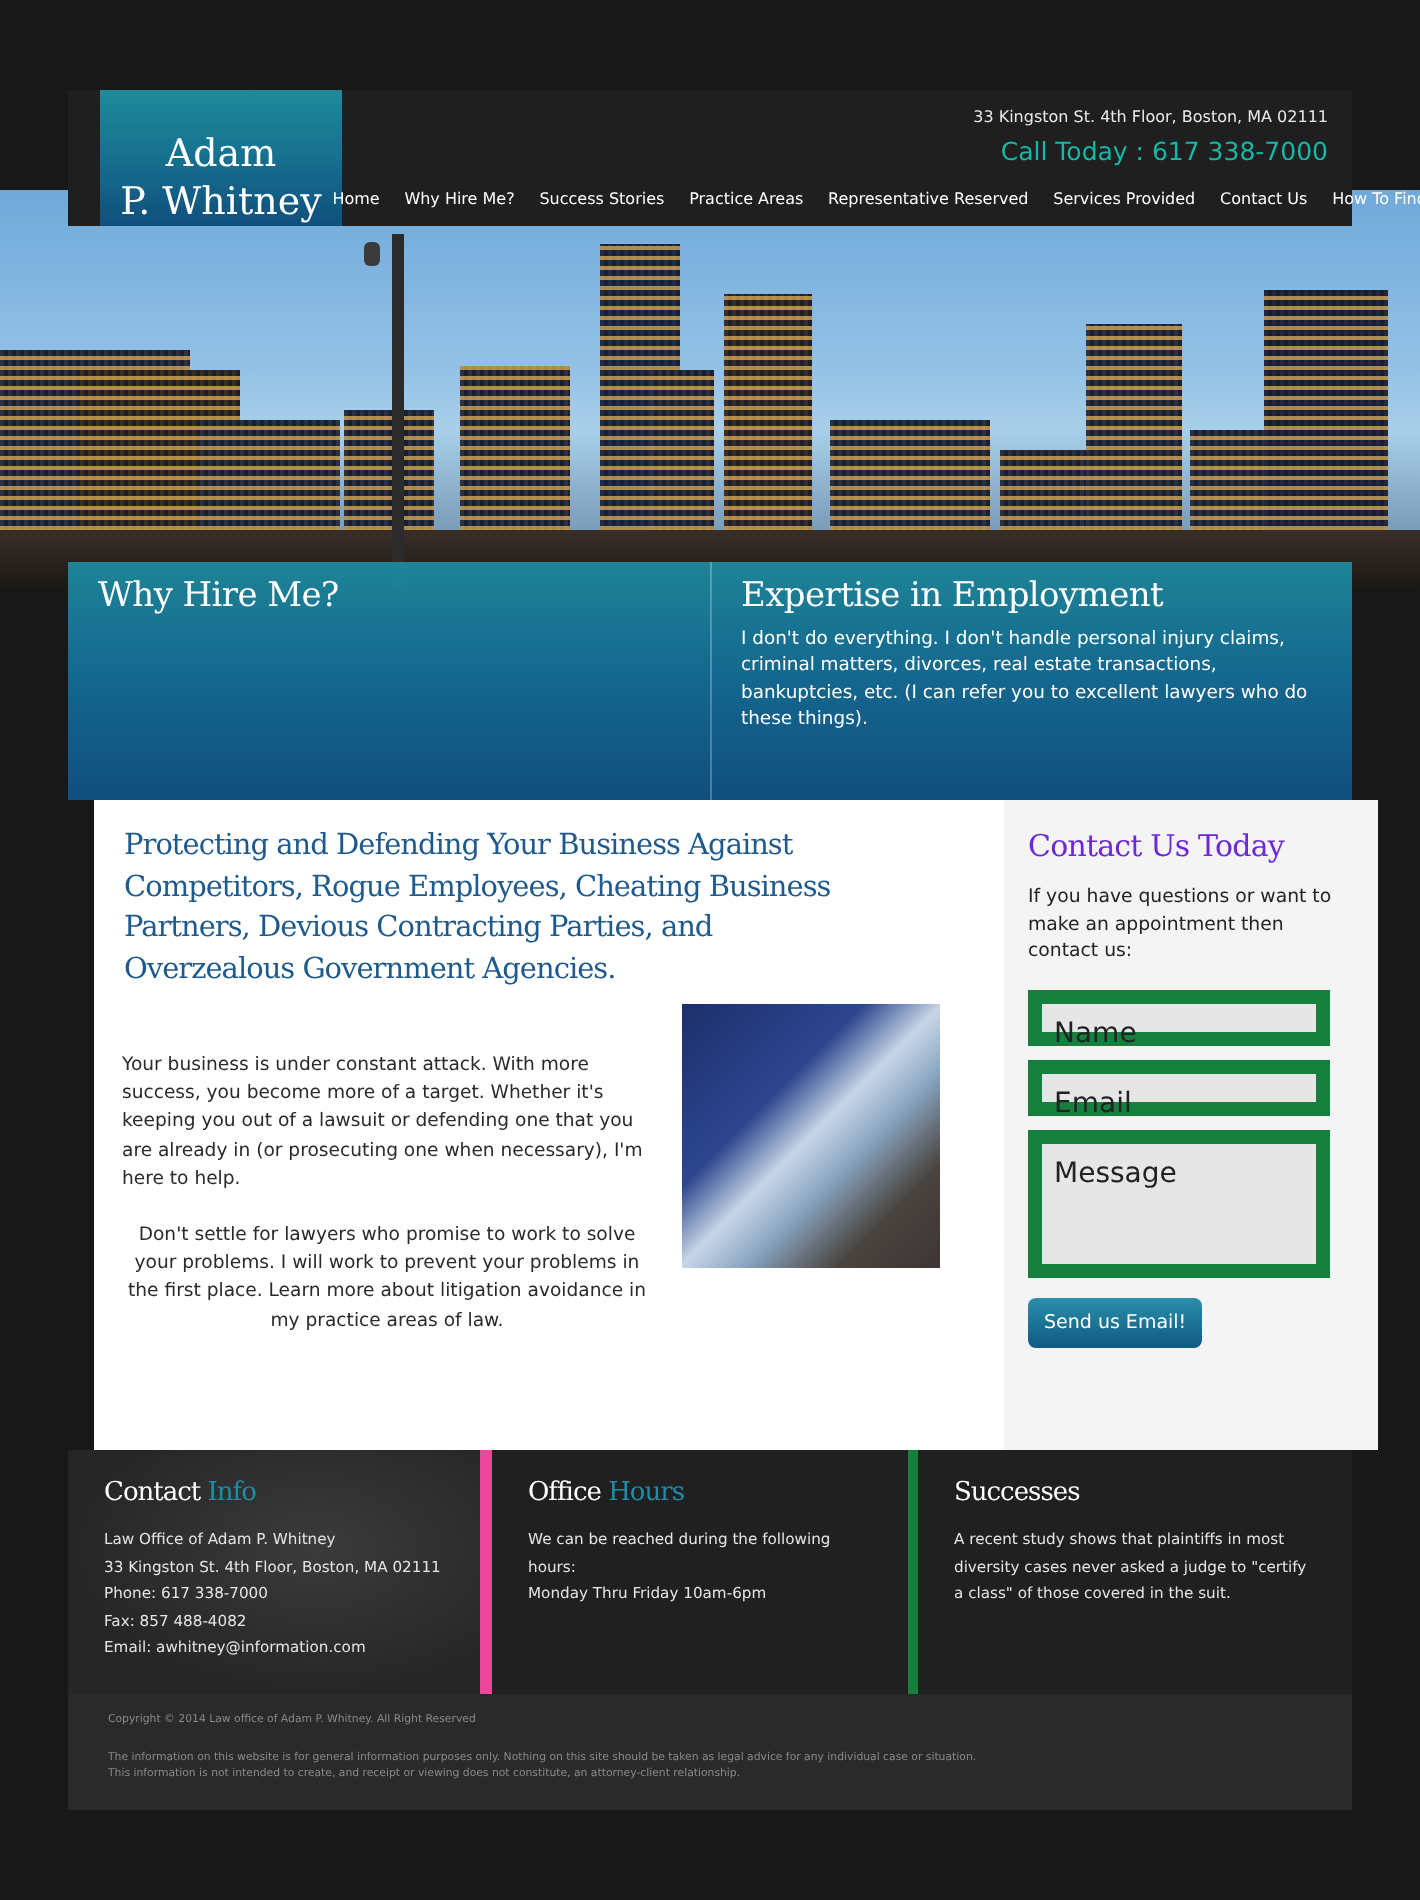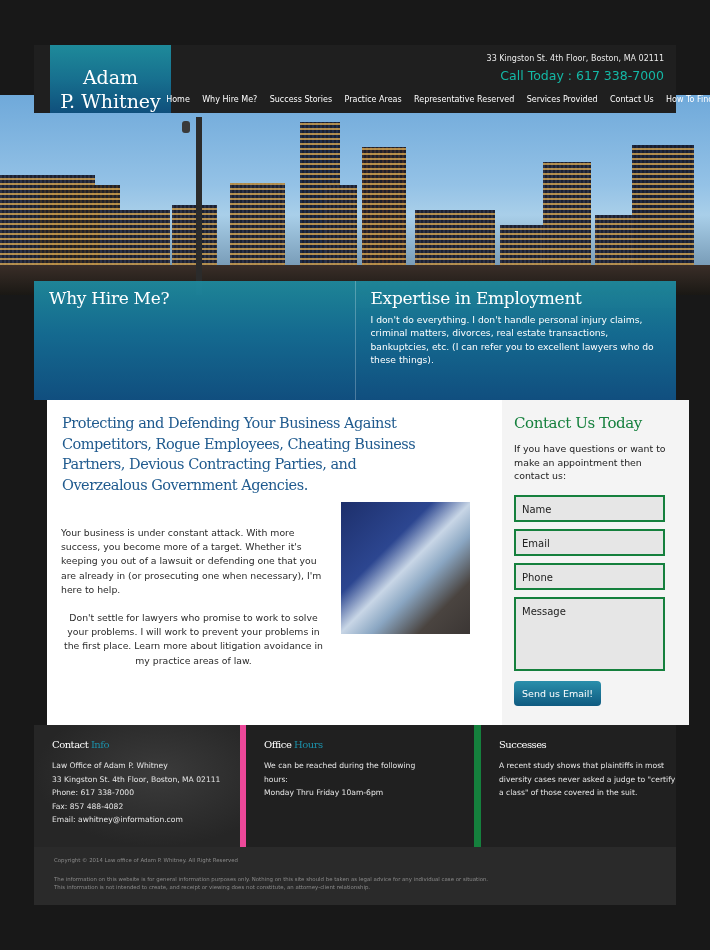--- a/index.html
+++ b/index.html
@@ -36,33 +36,33 @@
 
   
   .main { position: absolute; left: 47px; top: 400px; width: 642px; height: 325px; background: #fff; }
   .left { position: absolute; left: 0; top: 0; width: 455px; height: 325px; padding: 13px 15px; }
   .left h1 { font-family: "DejaVu Serif", serif; font-weight: normal; color: #1f5a8e; font-size: 14.5px; line-height: 20.5px; letter-spacing: -0.5px; width: 380px; }
   .body-text { position: absolute; left: 14px; top: 106px; width: 265px; color: #2a2a2a; font-size: 9.3px; line-height: 14.2px; margin-top: 20px; }
   .body-text p + p { margin-top: 14px; text-align: center; }
   .photo { position: absolute; left: 294px; top: 102px; width: 129px; height: 132px;
     background: linear-gradient(135deg, #1d2f6b 0%, #2c4690 35%, #c8d6e6 50%, #8aa6c2 62%, #4a4440 80%, #3b3634 100%); }
   .sidebar { position: absolute; left: 455px; top: 0; width: 187px; height: 325px; background: #f4f4f4; padding: 14px 12px; }
-  .sidebar h3 { font-family: "DejaVu Serif", serif; font-weight: normal; font-size: 15px; color: #15803d; letter-spacing: -0.4px; margin-bottom: 10px; }
+  .sidebar h3 { font-family: "DejaVu Serif", serif; font-weight: normal; font-size: 15px; color: #6d28d9; letter-spacing: -0.4px; margin-bottom: 10px; }
   .sidebar p { font-size: 9.4px; line-height: 13.6px; color: #222; margin-bottom: 12px; }
-  .field { display: block; width: 151px; height: 27px; background: #e6e6e6; border: 2px solid #15803d; font-size: 10px; color: #222; padding: 7px 6px; margin-bottom: 7px; font-family: "DejaVu Sans", sans-serif; }
+  .field { display: block; width: 151px; height: 27px; background: #e6e6e6; border: 7px solid #15803d; font-size: 14px; color: #222; padding: 7px 6px; margin-bottom: 7px; font-family: "DejaVu Sans", sans-serif; }
   .field.msg { height: 74px; margin-bottom: 10px; }
   .send { display: inline-block; background: linear-gradient(180deg,#2a8fab,#0f5a80); color: #fff; font-size: 9.5px; padding: 7px 8px; border-radius: 4px; border: none; font-family: "DejaVu Sans", sans-serif; }
 
   
   .footer { position: absolute; left: 34px; top: 725px; width: 642px; height: 122px; background: #202020; }
   .fcol { position: absolute; top: 0; height: 122px; padding: 14px 18px; }
   .fcol.c1 { left: 0; width: 206px; background: radial-gradient(ellipse at 60% 40%, #3b3b3b 0%, #262626 70%); }
   .fcol.c2 { left: 206px; width: 214px; border-left: 6px solid #ec4899; }
-  .fcol.c3 { left: 420px; width: 222px; border-left: 7px solid #15803d; margin-left: 20px; }
-  .fcol h4 { font-family: "DejaVu Serif", serif; font-weight: normal; color: #fff; font-size: 10px; letter-spacing: -0.5px; margin-bottom: 9px; }
+  .fcol.c3 { left: 420px; width: 222px; border-left: 5px solid #15803d; }
+  .fcol h4 { font-family: "DejaVu Serif", serif; font-weight: normal; color: #fff; font-size: 13px; letter-spacing: -0.5px; margin-bottom: 9px; }
   .fcol h4 .accent { color: #1c8fa8; }
   .fcol .line { color: #e6e6e6; font-size: 7.6px; line-height: 13.6px; }
   .copy { position: absolute; left: 34px; top: 847px; width: 642px; height: 58px; background: #2a2a2a; padding: 10px 20px; color: #8a8a8a; font-size: 5.4px; }
   .copy .disc { margin-top: 13px; line-height: 7.5px; }
 </style>
 </head>
 <body>
 
 <div class="header">
   <div class="logo">
@@ -120,21 +120,20 @@
       <p>Don't settle for lawyers who promise to work to solve your problems.  I will work to prevent your problems in the first place.  Learn more about litigation avoidance in my practice areas of law.</p>
     </div>
     <div class="photo"></div>
   </div>
 
   <div class="sidebar">
     <h3>Contact Us Today</h3>
     <p>If you have questions or want to make an appointment then contact us:</p>
     <div class="field">Name</div>
     <div class="field">Email</div>
-    <div class="field">Phone</div>
     <div class="field msg">Message</div>
     <button class="send">Send us Email!</button>
   </div>
 </div>
 
 <div class="footer">
   <div class="fcol c1">
     <h4><span>Contact</span> <span class="accent">Info</span></h4>
     <div class="line">Law Office of Adam P. Whitney</div>
     <div class="line">33 Kingston St. 4th Floor, Boston, MA 02111</div>

